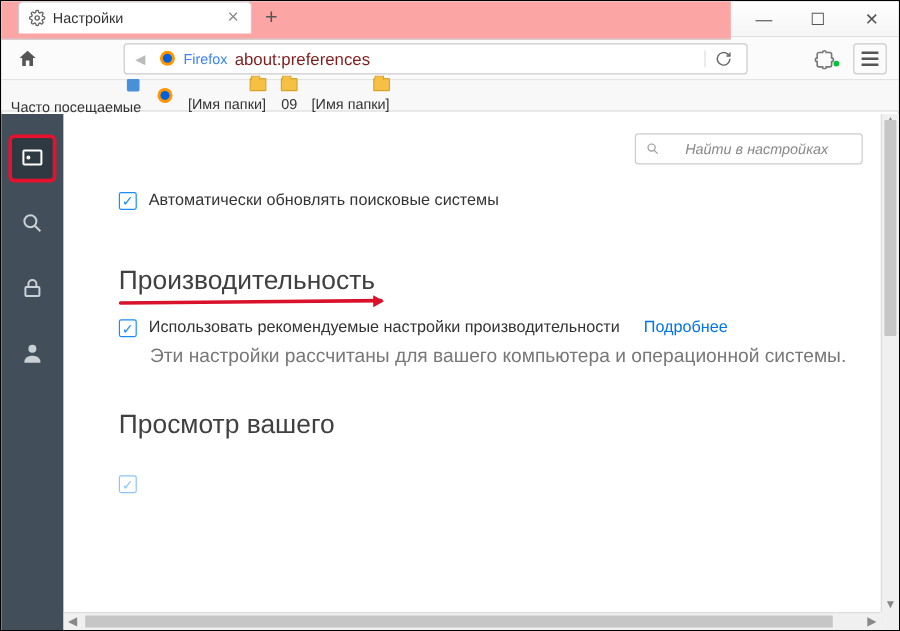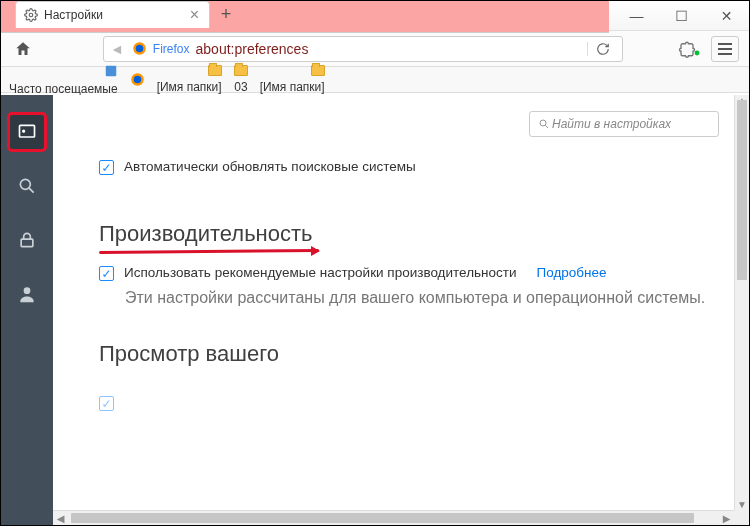--- a/index.html
+++ b/index.html
@@ -35,21 +35,21 @@
   .bm-folder::before { content:''; position:absolute; top:-3px; left:0; width:6px; height:3px; background:#f6c044; border:1px solid #d9a428; border-bottom:none; border-radius:1px 1px 0 0;}
 
   
   .content-wrap { position:absolute; top: 94px; bottom: 0; left:0; right:0; display:flex; }
   .sidebar { width: 52px; background: #424f5a; display:flex; flex-direction:column; align-items:center; padding-top: 20px; gap: 20px; }
   .side-item { width: 34px; height: 34px; display:flex; align-items:center; justify-content:center; color:#c9d0d6; border-radius:2px; }
   .side-item.highlighted { outline: 3px solid #e8112d; outline-offset: 0; background:#2e3942; color:#fff; }
   .main { flex:1; background:#fff; overflow:hidden; position:relative; }
   .main-inner { padding: 16px 30px 0 46px; position:absolute; inset:0; overflow:hidden;}
   .search-row { display:flex; justify-content:flex-end; margin-bottom: 22px; }
-  .search-box { width: 190px; height: 26px; border:1px solid #ccc; border-radius:3px; display:flex; align-items:center; padding:0 8px; gap:2px; color:#888; font-size:12px; font-style: italic;}
+  .search-box { width: 190px; height: 26px; border:1px solid #ccc; border-radius:3px; display:flex; align-items:center; padding:0 8px; gap:21px; color:#888; font-size:12px; font-style: italic;}
   .checkbox-row { display:flex; align-items:flex-start; gap:10px; margin-bottom: 8px; color:#333; font-size: 13.5px; }
   .chk { width:15px; height:15px; border:1px solid #1a8cff; border-radius:2px; display:flex; align-items:center; justify-content:center; color:#1a8cff; font-size:12px; flex-shrink:0; margin-top:1px;}
   h2.section { font-size: 22px; font-weight: 400; color: #404040; margin-top: 38px; margin-bottom: 18px; position:relative; display:inline-block; }
   .underline-red { position:absolute; left:0; right:-6px; bottom:-6px; height:3px; background:#d9112b; border-radius:2px; transform: skewY(-0.5deg);}
   .underline-red::after { content:''; position:absolute; right:-6px; top:-3px; border:5px solid transparent; border-left:9px solid #d9112b; }
   .link { color:#0074e8; margin-left: 10px; }
   .hint { color:#777; font-size:16px; margin-left:26px; margin-top:4px; }
   
   
   .vscroll { position:absolute; right:0; top:0; bottom:15px; width:15px; background:#f0f0f0; border-left:1px solid #ddd; }
@@ -154,21 +154,21 @@
             <circle cx="12" cy="12" r="6" fill="#0060df"></circle>
           </svg>
         </span>
     </div>
     <div class="bm-item">
       <span class="bm-folder"></span>
       <span>[Имя папки]</span>
     </div>
     <div class="bm-item">
       <span class="bm-folder"></span>
-      <span>03</span>
+      <span>09</span>
     </div>
     <div class="bm-item">
       <span class="bm-folder"></span>
       <span>[Имя папки]</span>
     </div>
   </div>
 
   <div class="content-wrap">
     <div class="sidebar">
       <div class="side-item highlighted">

